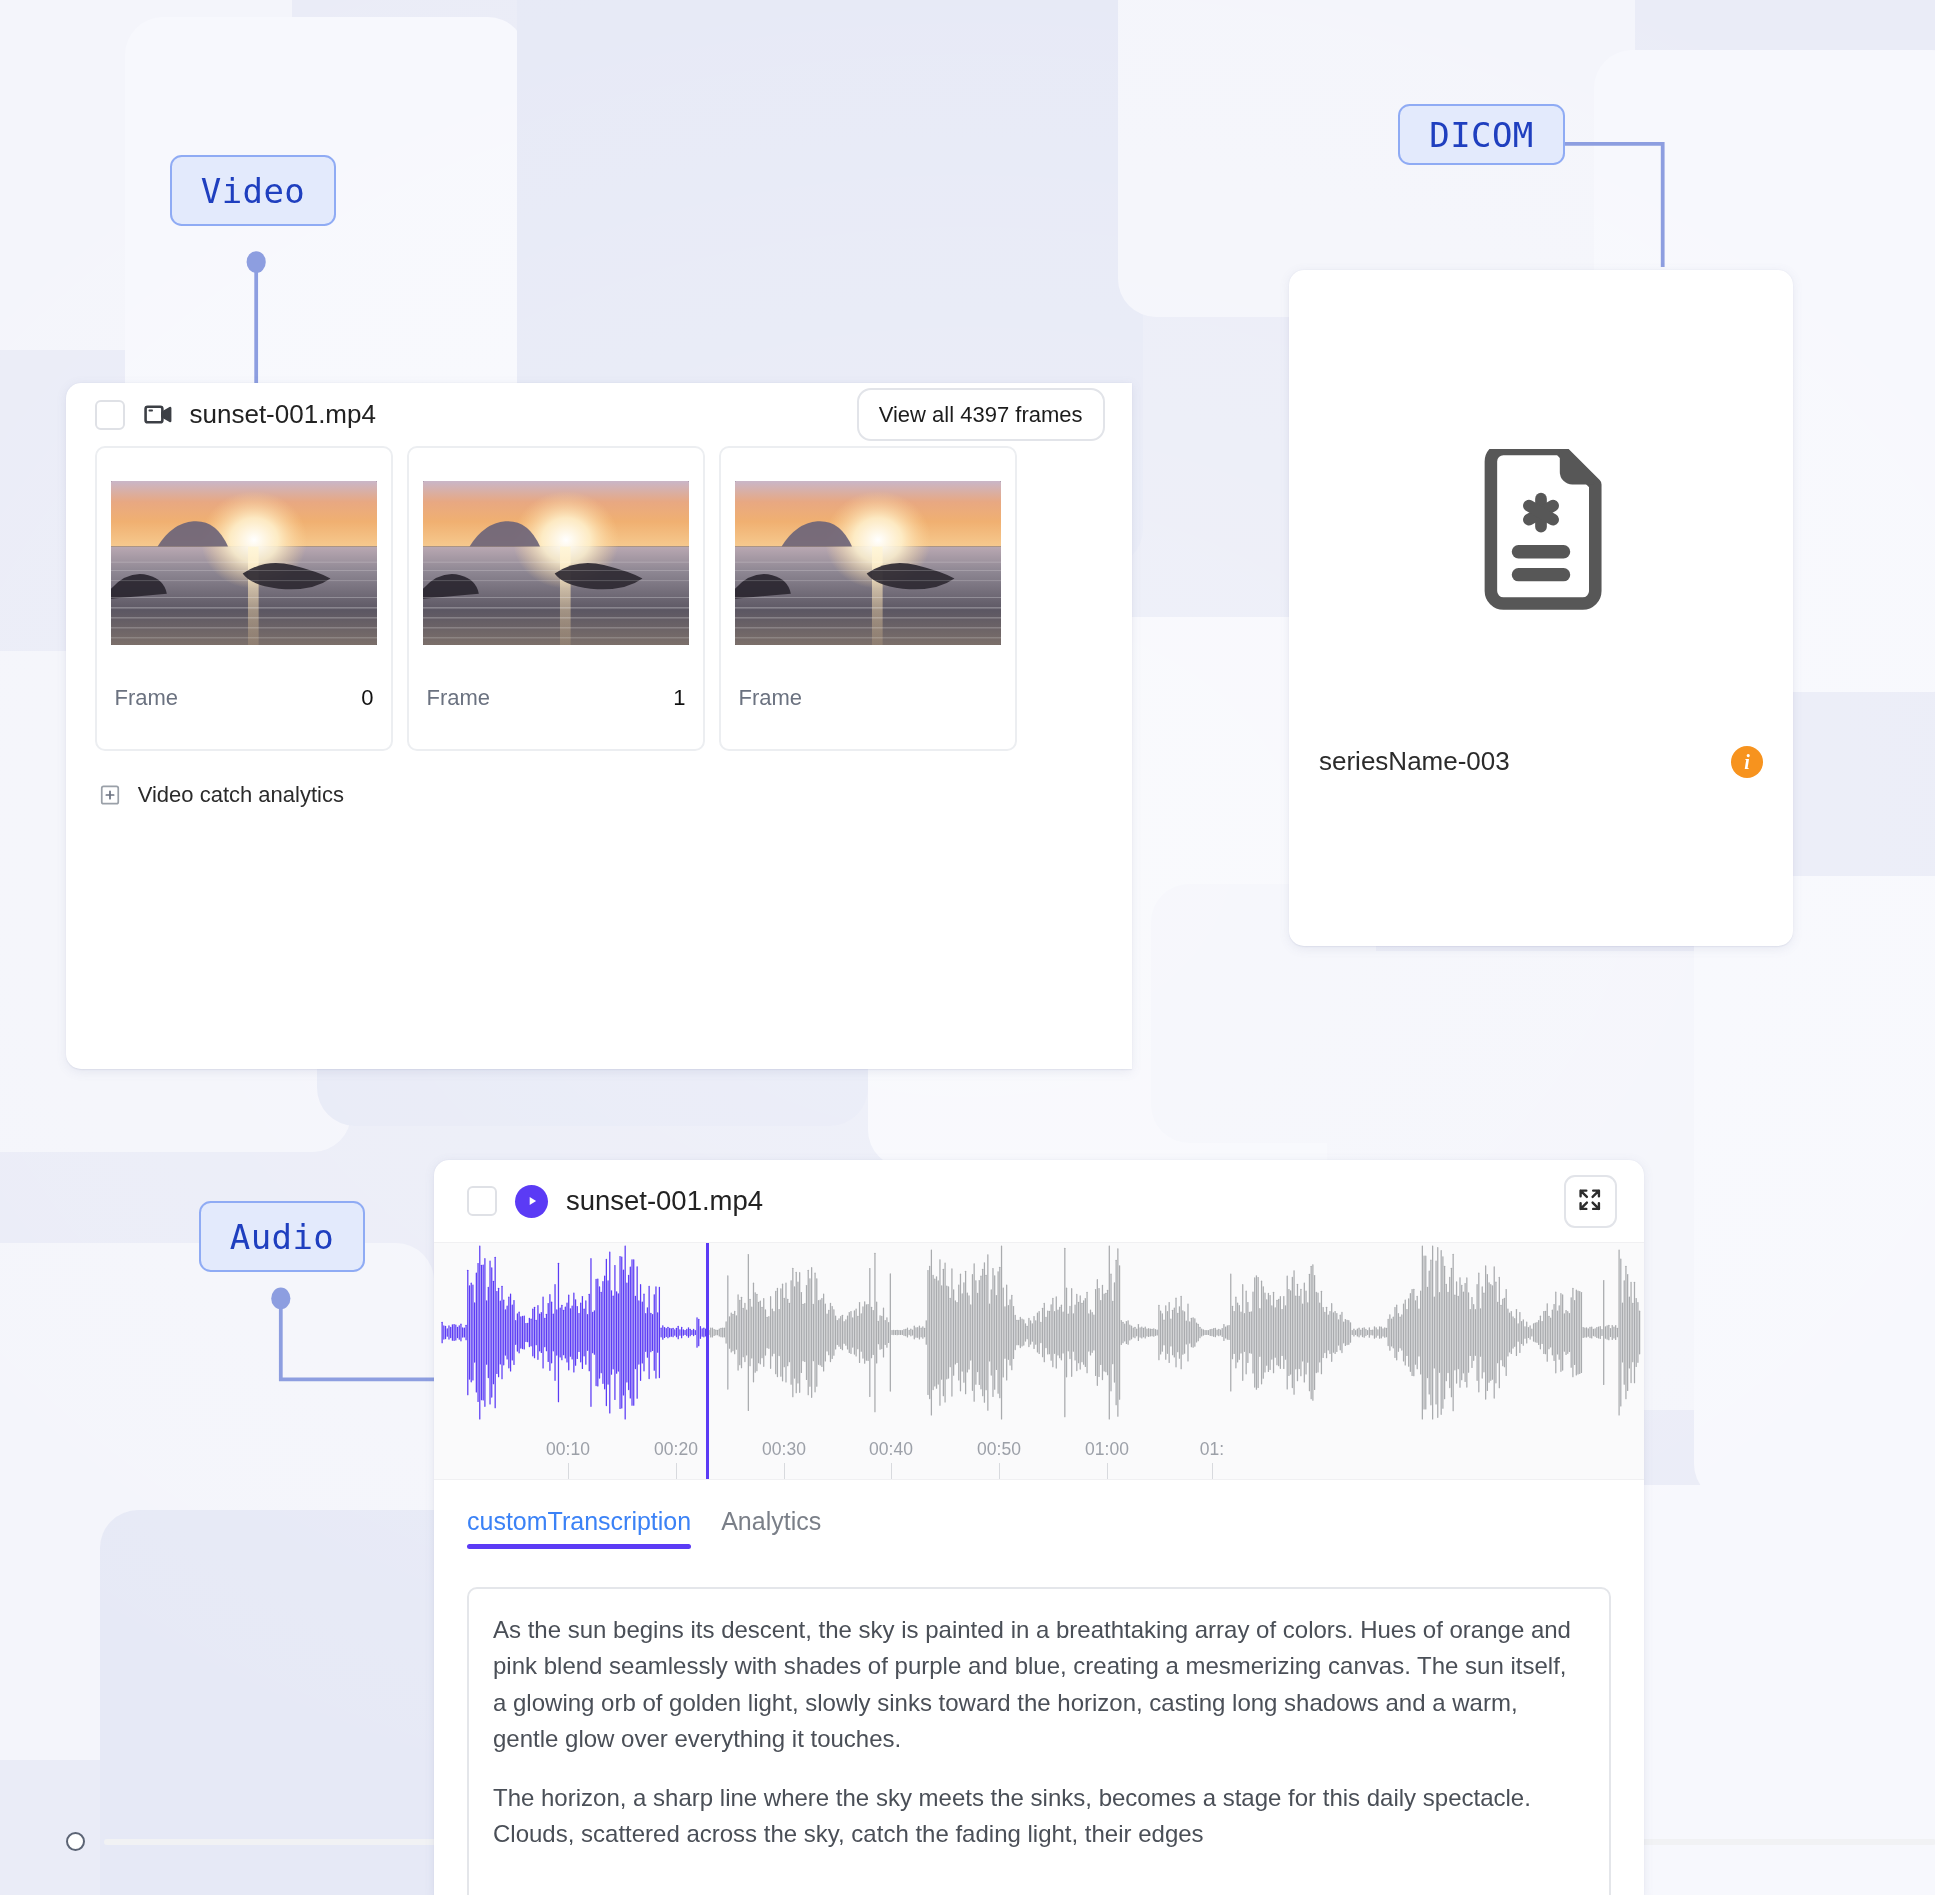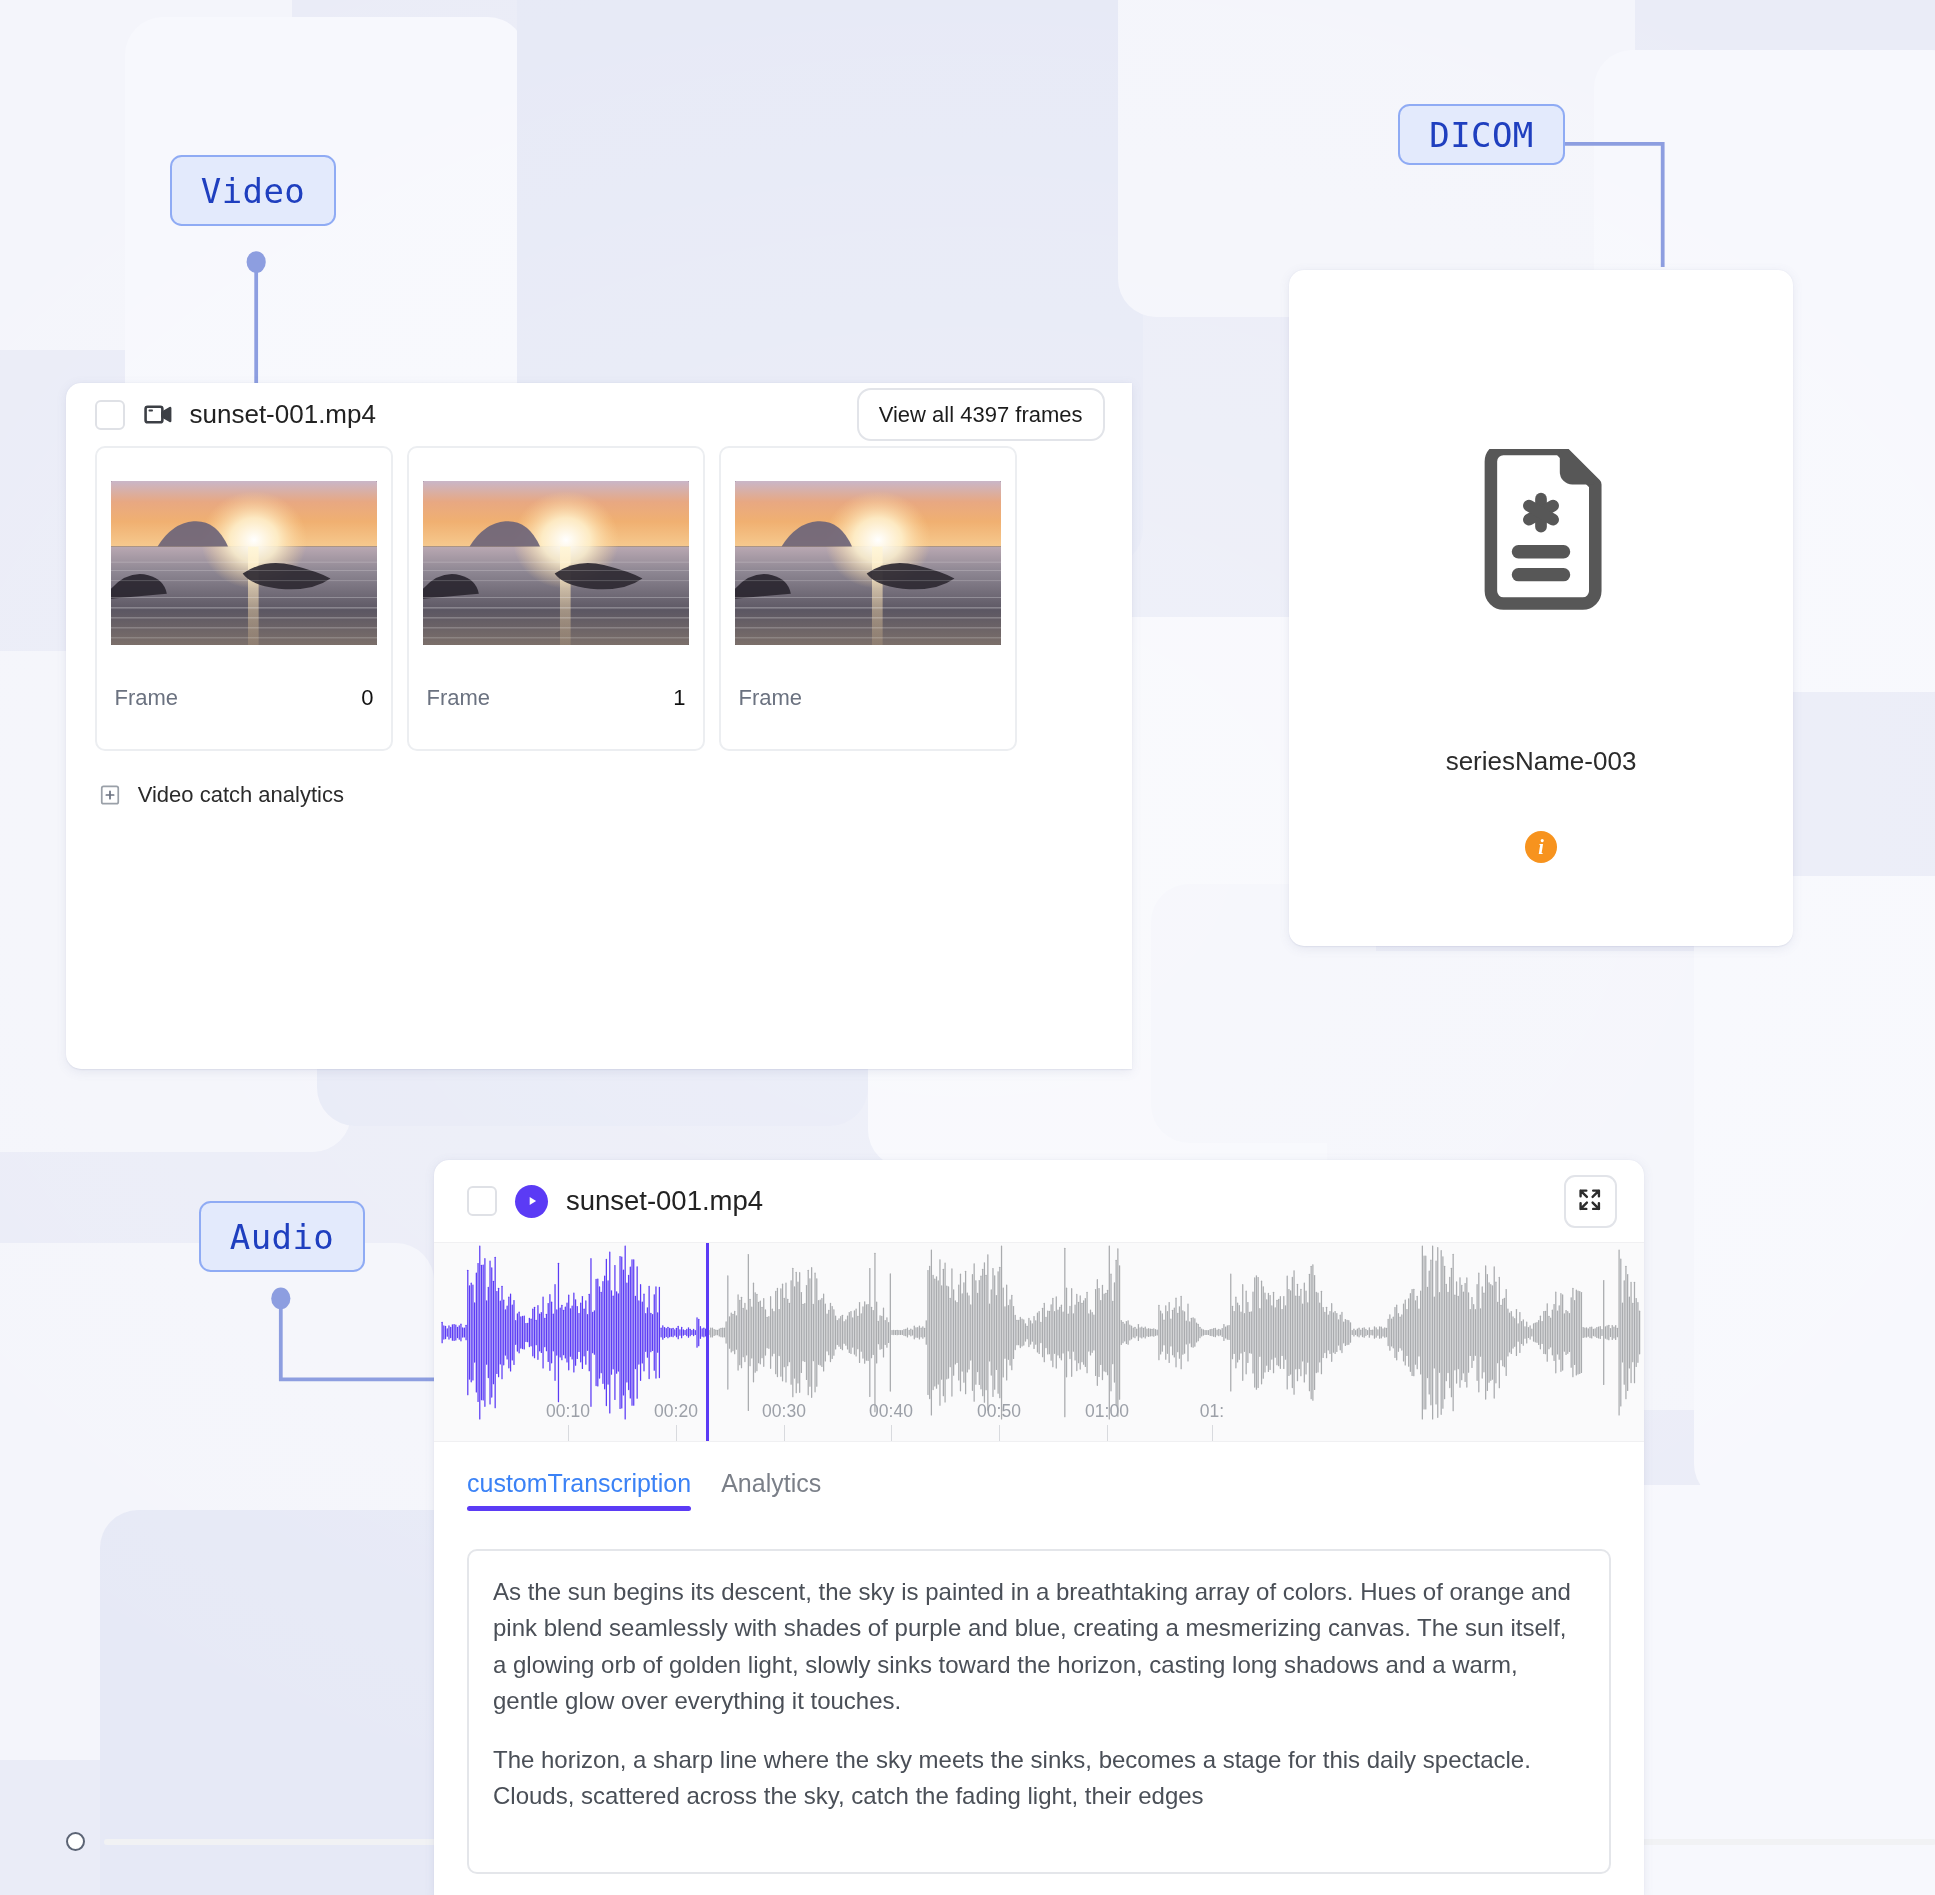--- a/index.html
+++ b/index.html
@@ -101,22 +101,22 @@
   }
 
   
   #dicom-card{
     left:1289px; top:270px; width:504px; height:676px;
   }
   .dicom-icon-wrap{
     height:526px; display:flex; align-items:center; justify-content:center;
   }
   .dicom-foot{
-    display:flex; align-items:center; justify-content:space-between;
-    padding:0 30px; height:117px; margin-top:-50px;flex-direction:column;
+    display:flex; align-items:flex-start; justify-content:space-between;
+    padding:0 30px; height:117px; margin-top:-50px;
   }
   .dicom-name{ font-size:26px; color:#2b2b2b; }
   .info-dot{
     width:32px; height:32px; border-radius:50%; background:#f7931e;
     color:#fff; font-size:20px; font-weight:bold; font-style:italic;
     display:flex; align-items:center; justify-content:center;
     font-family:"Liberation Serif", serif;
   }
 
   
@@ -130,21 +130,21 @@
     width:33px; height:33px; border-radius:50%; background:#5b3bf5;
     margin-left:18.4px; flex:none; display:flex; align-items:center; justify-content:center;
   }
   .ac-name{ margin-left:17.5px; font-size:27.5px; color:#222; }
   .icon-btn{
     margin-left:auto; width:53px; height:53px; border:2.1px solid #e2e4e9;
     border-radius:11px; background:#fff;
     display:flex; align-items:center; justify-content:center;
   }
   .wave-box{
-    position:relative; height:200px; background:#fafafb;
+    position:relative; height:238px; background:#fafafb;
     border-top:1.3px solid #f0f0f2; border-bottom:1.3px solid #f0f0f2;
     overflow:hidden;
   }
   #wave-svg{ position:absolute; left:0; top:0; width:100%; height:179px; }
   .playhead{
     position:absolute; top:0; bottom:0; width:2.9px; background:#5b3bf5;
   }
   .time-axis{ position:absolute; left:0; right:0; bottom:0; height:49px; }
   .tick{ position:absolute; bottom:0; }
   .tick .lbl{

